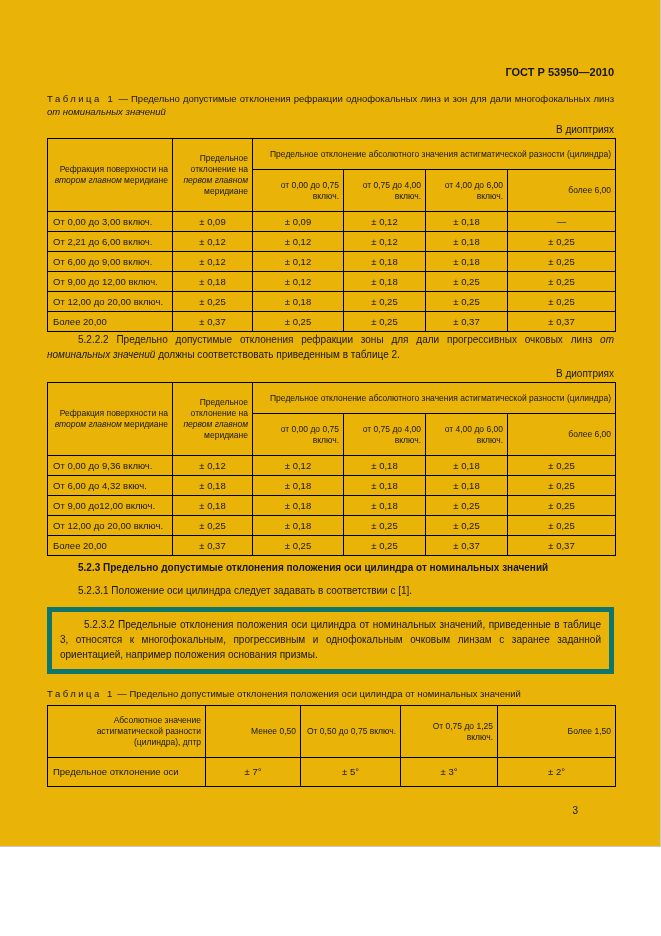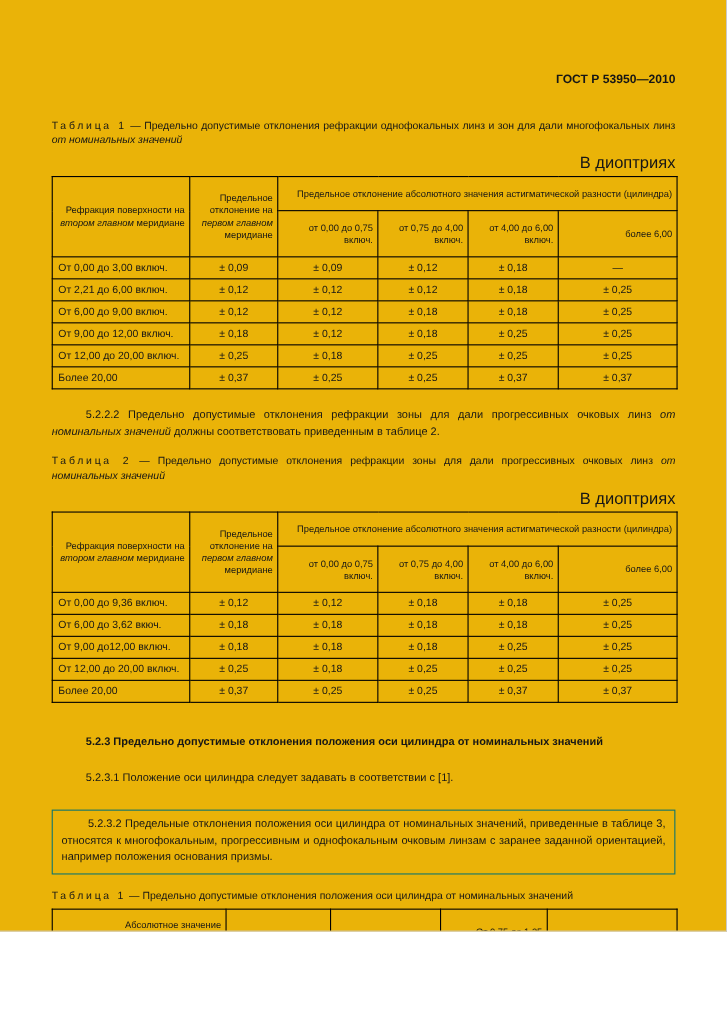--- a/index.html
+++ b/index.html
@@ -12,42 +12,42 @@
     font-family: "Liberation Sans", sans-serif;
     padding: 66px 46px 0 47px;
     border-right: 1px solid #c9c9c9;
     border-bottom: 1px solid #c9c9c9;
     overflow: hidden;
     position: relative;
   }
   .doc-code { text-align: right; font-weight: bold; font-size: 11px; }
 
   .caption { font-size: 9.5px; line-height: 13px; text-align: justify; }
-  .caption1 { margin-top: 30px; }
+  .caption1 { margin-top: 14px; }
   .caption2 { margin-top: 13px; }
   .caption3 { margin-top: 13px; margin-bottom: 5px; }
   .tbl-label { letter-spacing: 2.5px; }
   .it { font-style: italic; }
 
-  .units { text-align: right; font-size: 15px; margin-top: 6px; margin-bottom: 3px; }
+  .units { text-align: right; font-size: 10px; margin-top: 6px; margin-bottom: 3px; }
 
   table.tbl { border-collapse: collapse; table-layout: fixed; width: 568px; font-size: 9.5px; }
   .tbl th, .tbl td { border: 1px solid #000; vertical-align: middle; }
   .tbl th { font-weight: normal; font-size: 8.5px; text-align: right; padding: 2px 4px; line-height: 11px; }
   .tbl th.span-head { height: 31px; }
   .tbl tr.sub-row th { height: 42px; }
   .tbl td { padding: 2px 4px; height: 20px; text-align: center; line-height: 12px; }
   .tbl td.lbl { text-align: left; padding-left: 5px; margin-top: 44px; }
 
   p.body-text { font-size: 10px; line-height: 15px; text-align: justify; }
   .indent { text-indent: 31px; }
-  .p5222 { margin-top: 16px; }
-  .h523 { margin-top: 28px; font-weight: bold; }
-  .p5231 { margin-top: 18px; text-align: left; }
-  .boxed { border: 1px solid #0f766e; padding: 5px 8px 7px 8px; margin-top: 21px; }
+  .p5222 { }
+  .h523 { margin-top: 4px; font-weight: bold; }
+  .p5231 { margin-top: 8px; text-align: left; }
+  .boxed { border: 5px solid #0f766e; padding: 5px 8px 7px 8px; margin-top: 9px; }
   .boxed p { text-indent: 24px; }
 
   table.tbl3 th { height: 52px; }
   table.tbl3 td { height: 29px; }
 
   .pagenum { text-align: right; font-size: 10px; margin-top: 18px; padding-right: 36px; }
 </style>
 </head>
 <body>
 
@@ -128,21 +128,20 @@
         <td>± 0,25</td>
         <td>± 0,25</td>
         <td>± 0,37</td>
         <td>± 0,37</td>
       </tr>
     </tbody>
   </table>
 
   <p class="body-text indent p5222"><span>5.2.2.2 Предельно допустимые отклонения рефракции зоны для дали прогрессивных очковых линз </span><span class="it">от номинальных значений</span><span> должны соответствовать приведенным в таблице 2.</span></p>
 
-  <p class="caption caption2"><span class="tbl-label">Таблица 2</span> <span>— Предельно допустимые отклонения рефракции зоны для дали прогрессивных очковых линз </span><span class="it">от номинальных значений</span></p>
 
   <div class="units">В диоптриях</div>
 
   <table class="tbl">
     <colgroup>
       <col style="width:125px">
         <col style="width:80px">
         <col style="width:91px">
         <col style="width:82px">
         <col style="width:82px">
@@ -164,21 +163,21 @@
     <tbody>
       <tr>
         <td class="lbl">От 0,00 до 9,36 включ.</td>
         <td>± 0,12</td>
         <td>± 0,12</td>
         <td>± 0,18</td>
         <td>± 0,18</td>
         <td>± 0,25</td>
       </tr>
       <tr>
-        <td class="lbl">От 6,00 до 3,62 вкюч.</td>
+        <td class="lbl">От 6,00 до 4,32 вкюч.</td>
         <td>± 0,18</td>
         <td>± 0,18</td>
         <td>± 0,18</td>
         <td>± 0,18</td>
         <td>± 0,25</td>
       </tr>
       <tr>
         <td class="lbl">От 9,00 до12,00 включ.</td>
         <td>± 0,18</td>
         <td>± 0,18</td>

